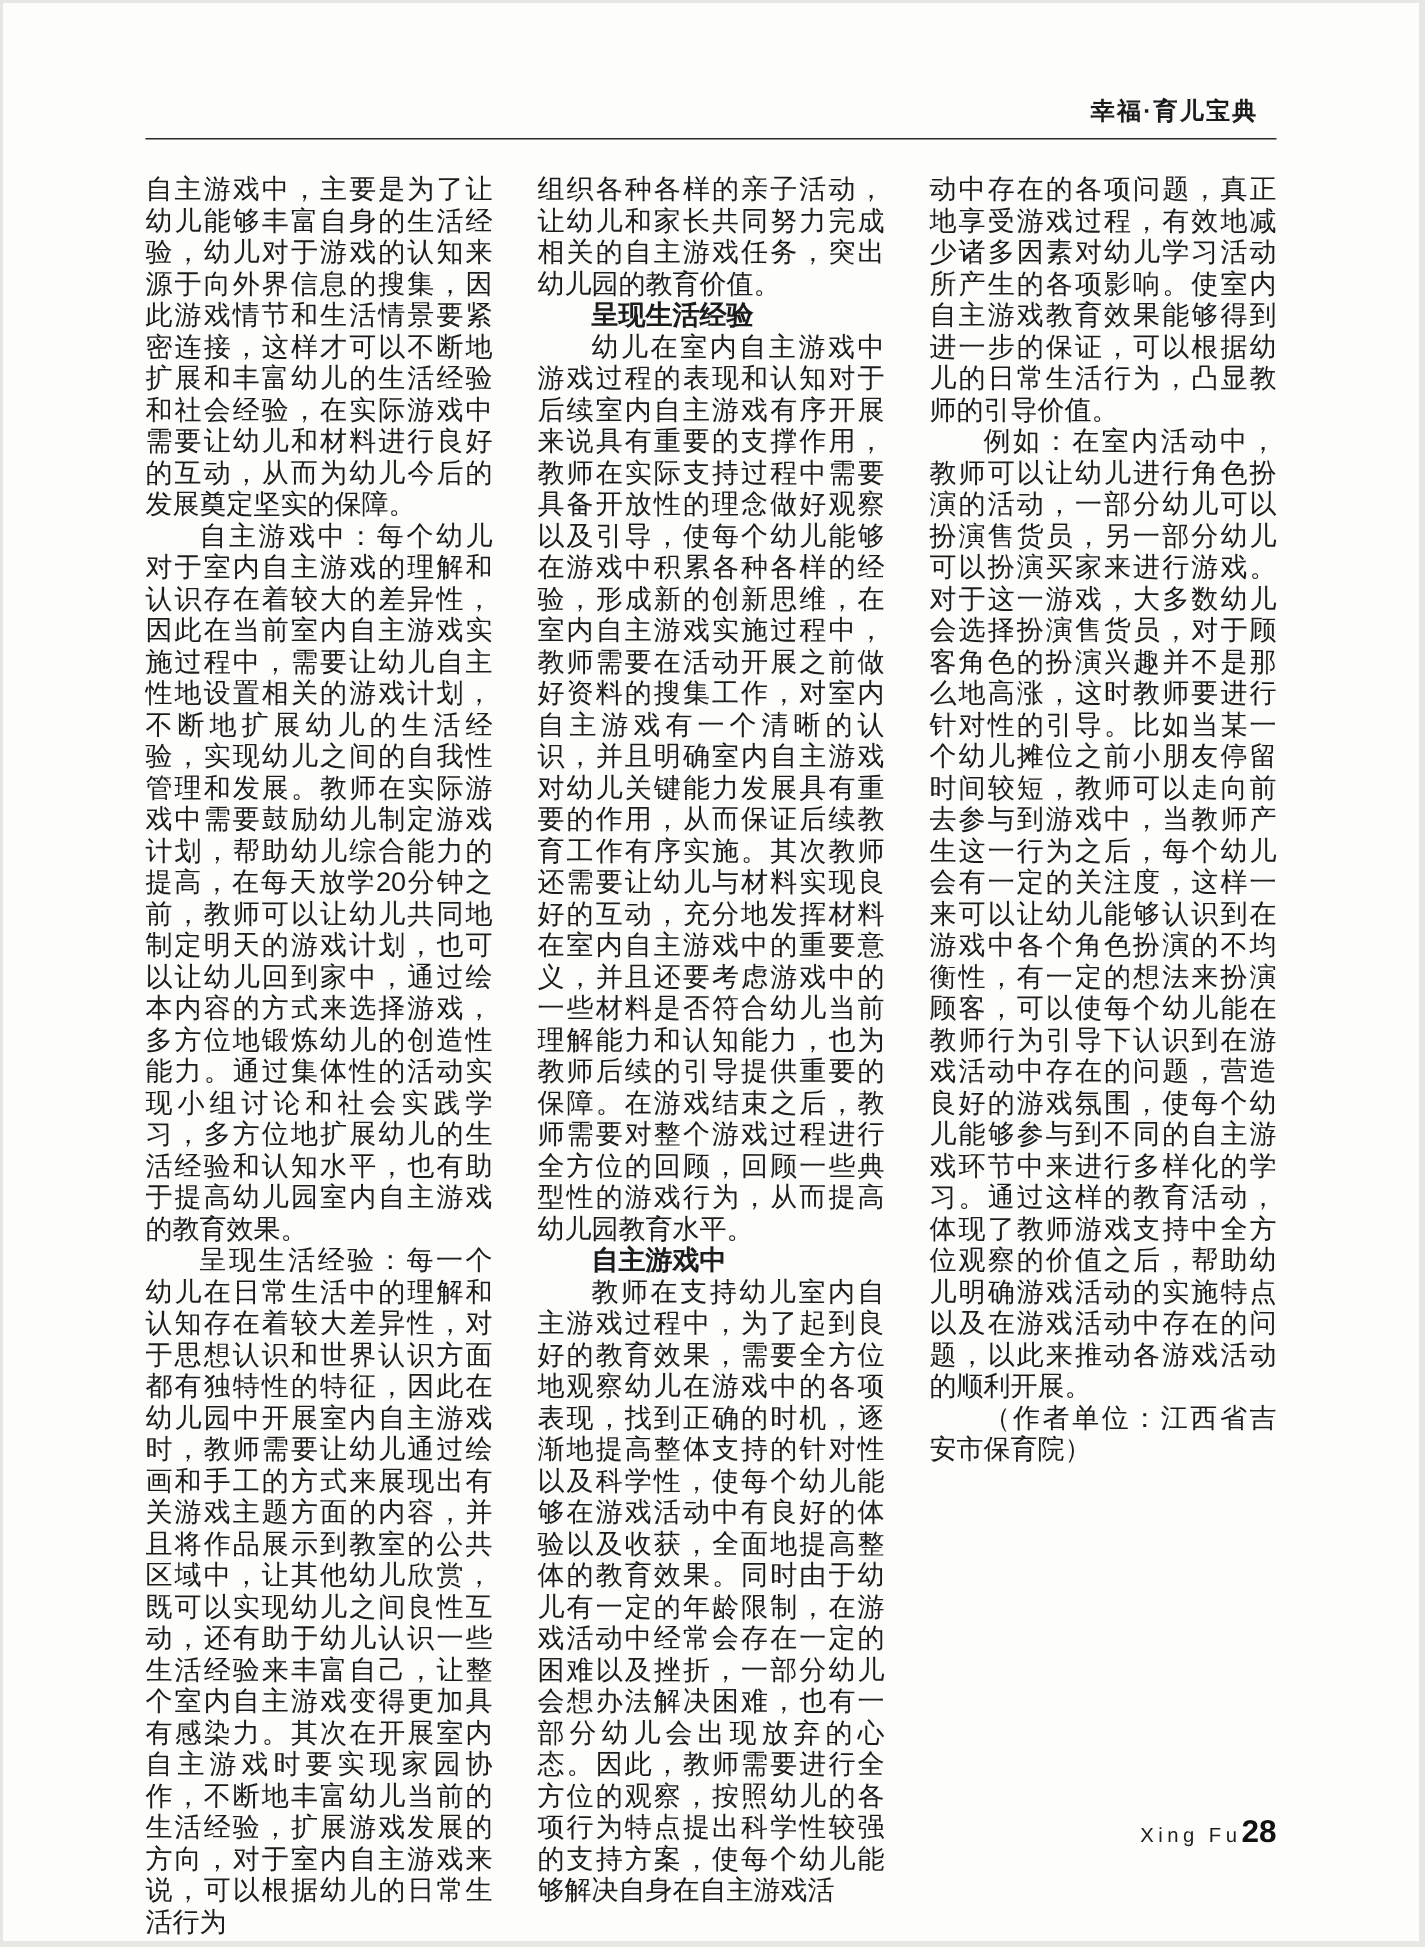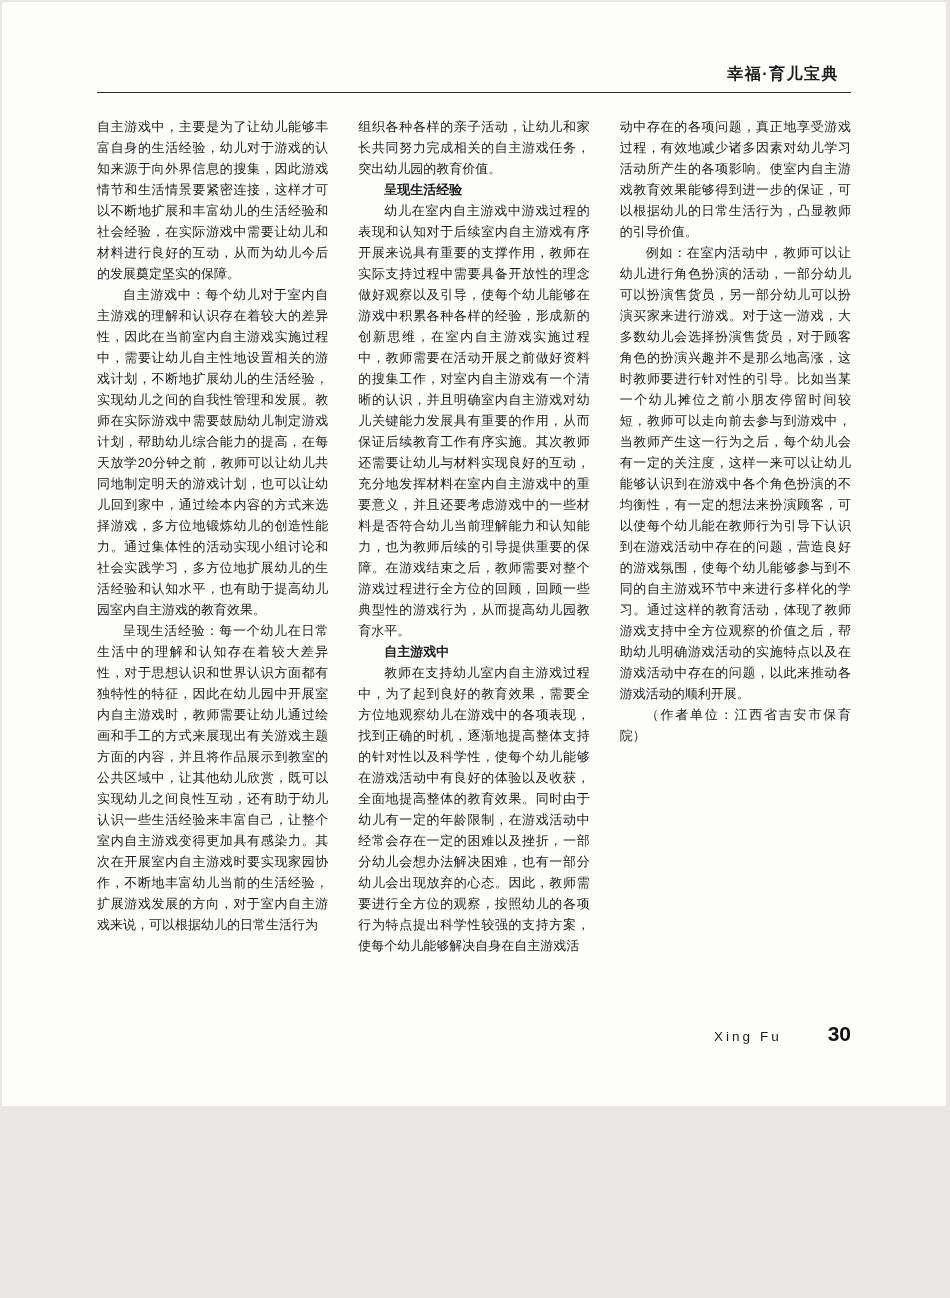--- a/index.html
+++ b/index.html
@@ -11,21 +11,21 @@
     height: 1298px;
     background: #e9e7e3;
     font-family: "Liberation Sans", "DejaVu Sans", sans-serif;
     position: relative;
   }
   .page {
     position: absolute;
     left: 2px;
     top: 2px;
     width: 944px;
-    height: 1104px;
+    height: 1292px;
     background: #fdfdfc;
     overflow: hidden;
   }
   .page-header {
     padding: 62px 95px 0 95px;
   }
   .header-title {
     text-align: right;
     font-weight: bold;
     font-size: 16px;
@@ -40,21 +40,21 @@
   .columns {
     display: flex;
     gap: 30px;
     padding: 23px 95px 0 95px;
   }
   .col {
     flex: 1;
     min-width: 0;
     text-align: justify;
     text-justify: inter-ideograph;
-    font-size: 13px;
+    font-size: 18px;
     line-height: 21px;
     color: #1c1c1c;
   }
   .col p {
     margin: 0;
   }
   p.para {
     text-indent: 2em;
   }
   p.cont {
@@ -63,21 +63,20 @@
   p.heading {
     text-indent: 2em;
     font-weight: bold;
   }
   .page-footer {
     position: absolute;
     right: 95px;
     bottom: 60px;
     display: flex;
     align-items: baseline;
-    gap: 46px;
   }
   .footer-label {
     font-size: 13.5px;
     letter-spacing: 3px;
     color: #1c1c1c;
   }
   .page-number {
     font-size: 21px;
     font-weight: bold;
     color: #111;
@@ -112,16 +111,16 @@
     <section class="col">
       <p class="cont">动中存在的各项问题，真正地享受游戏过程，有效地减少诸多因素对幼儿学习活动所产生的各项影响。使室内自主游戏教育效果能够得到进一步的保证，可以根据幼儿的日常生活行为，凸显教师的引导价值。</p>
       <p class="para">例如：在室内活动中，教师可以让幼儿进行角色扮演的活动，一部分幼儿可以扮演售货员，另一部分幼儿可以扮演买家来进行游戏。对于这一游戏，大多数幼儿会选择扮演售货员，对于顾客角色的扮演兴趣并不是那么地高涨，这时教师要进行针对性的引导。比如当某一个幼儿摊位之前小朋友停留时间较短，教师可以走向前去参与到游戏中，当教师产生这一行为之后，每个幼儿会有一定的关注度，这样一来可以让幼儿能够认识到在游戏中各个角色扮演的不均衡性，有一定的想法来扮演顾客，可以使每个幼儿能在教师行为引导下认识到在游戏活动中存在的问题，营造良好的游戏氛围，使每个幼儿能够参与到不同的自主游戏环节中来进行多样化的学习。通过这样的教育活动，体现了教师游戏支持中全方位观察的价值之后，帮助幼儿明确游戏活动的实施特点以及在游戏活动中存在的问题，以此来推动各游戏活动的顺利开展。</p>
       <p class="para">（作者单位：江西省吉安市保育院）</p>
     </section>
 
   </main>
 
   <footer class="page-footer">
     <span class="footer-label">Xing Fu</span>
-    <span class="page-number">30</span>
+    <span class="page-number">28</span>
   </footer>
 
 </div>
 
 </body></html>

